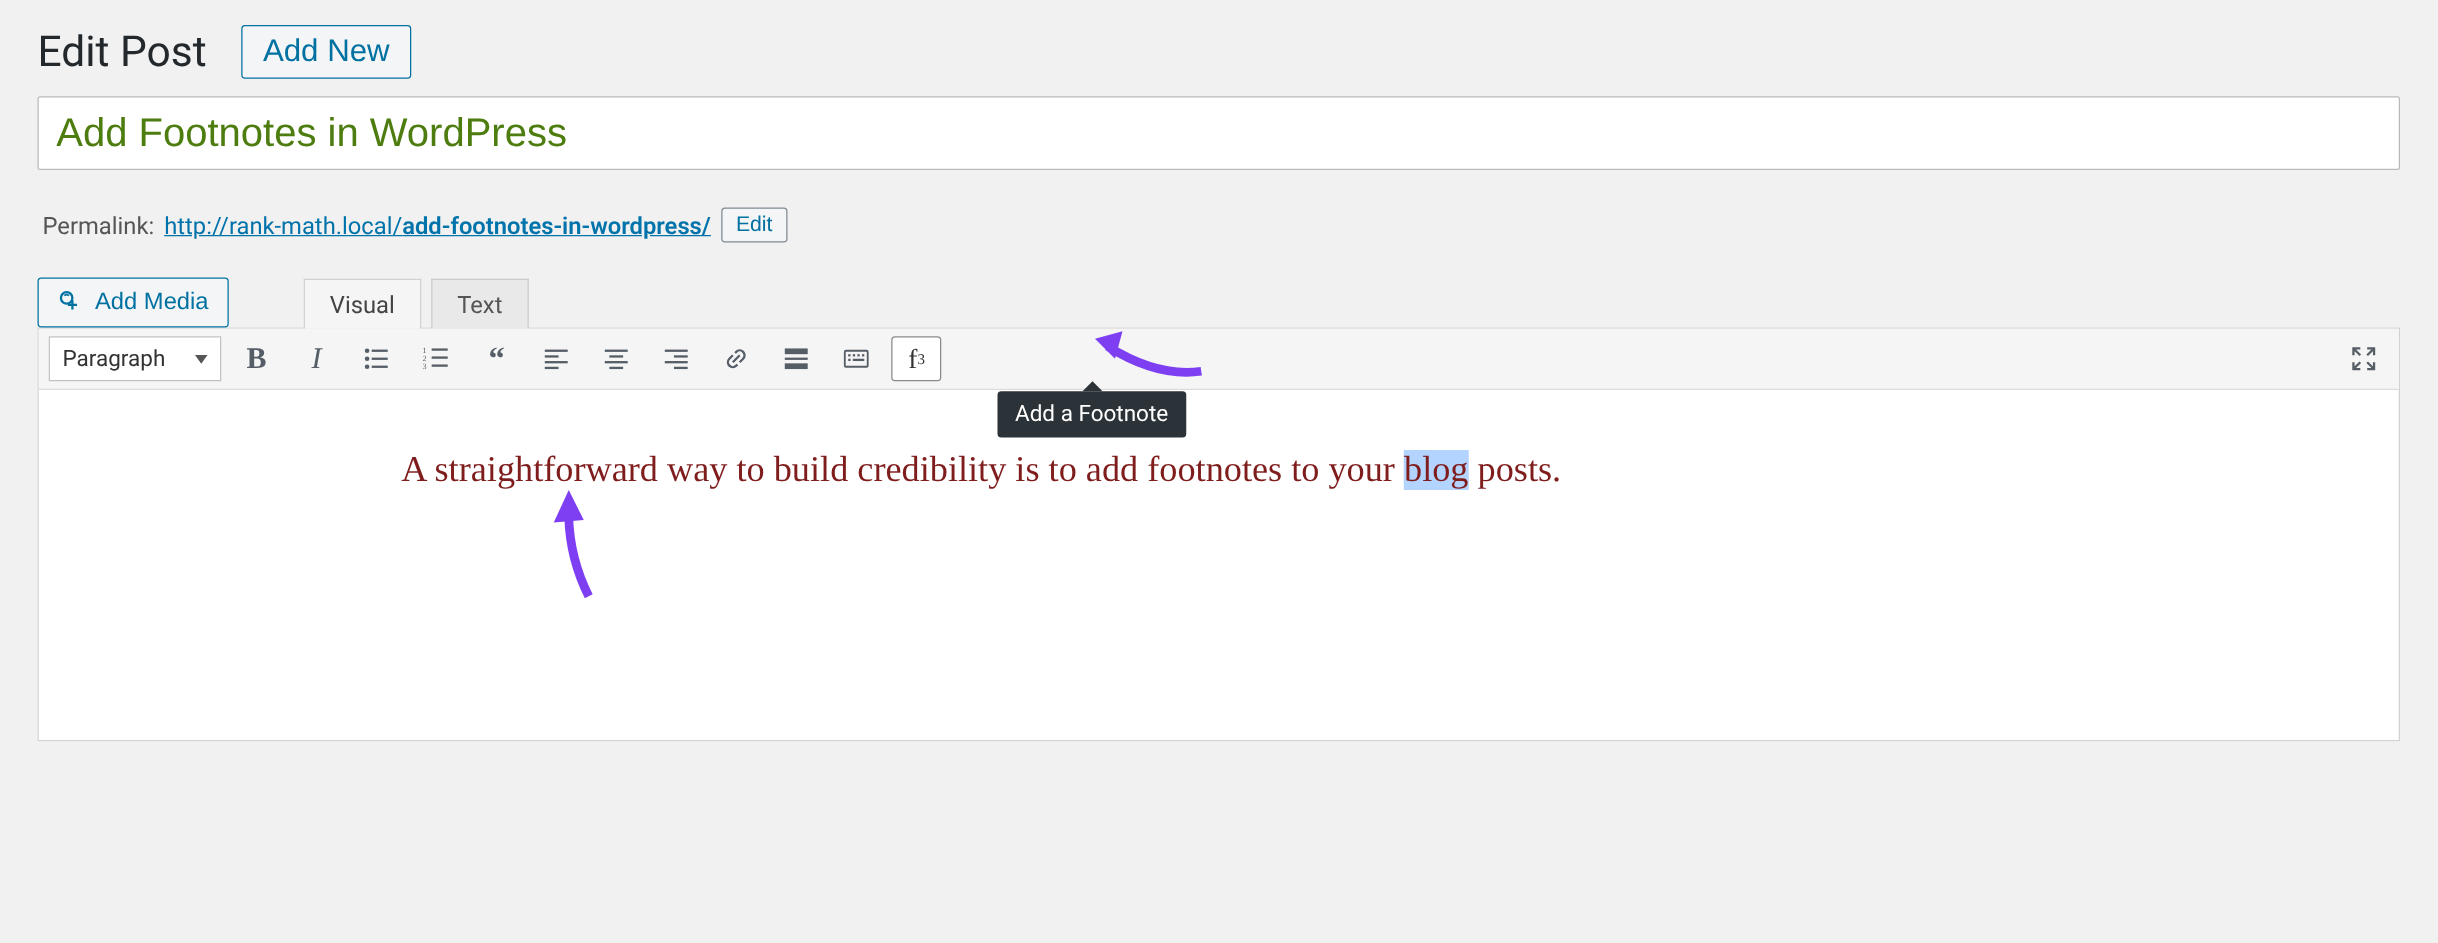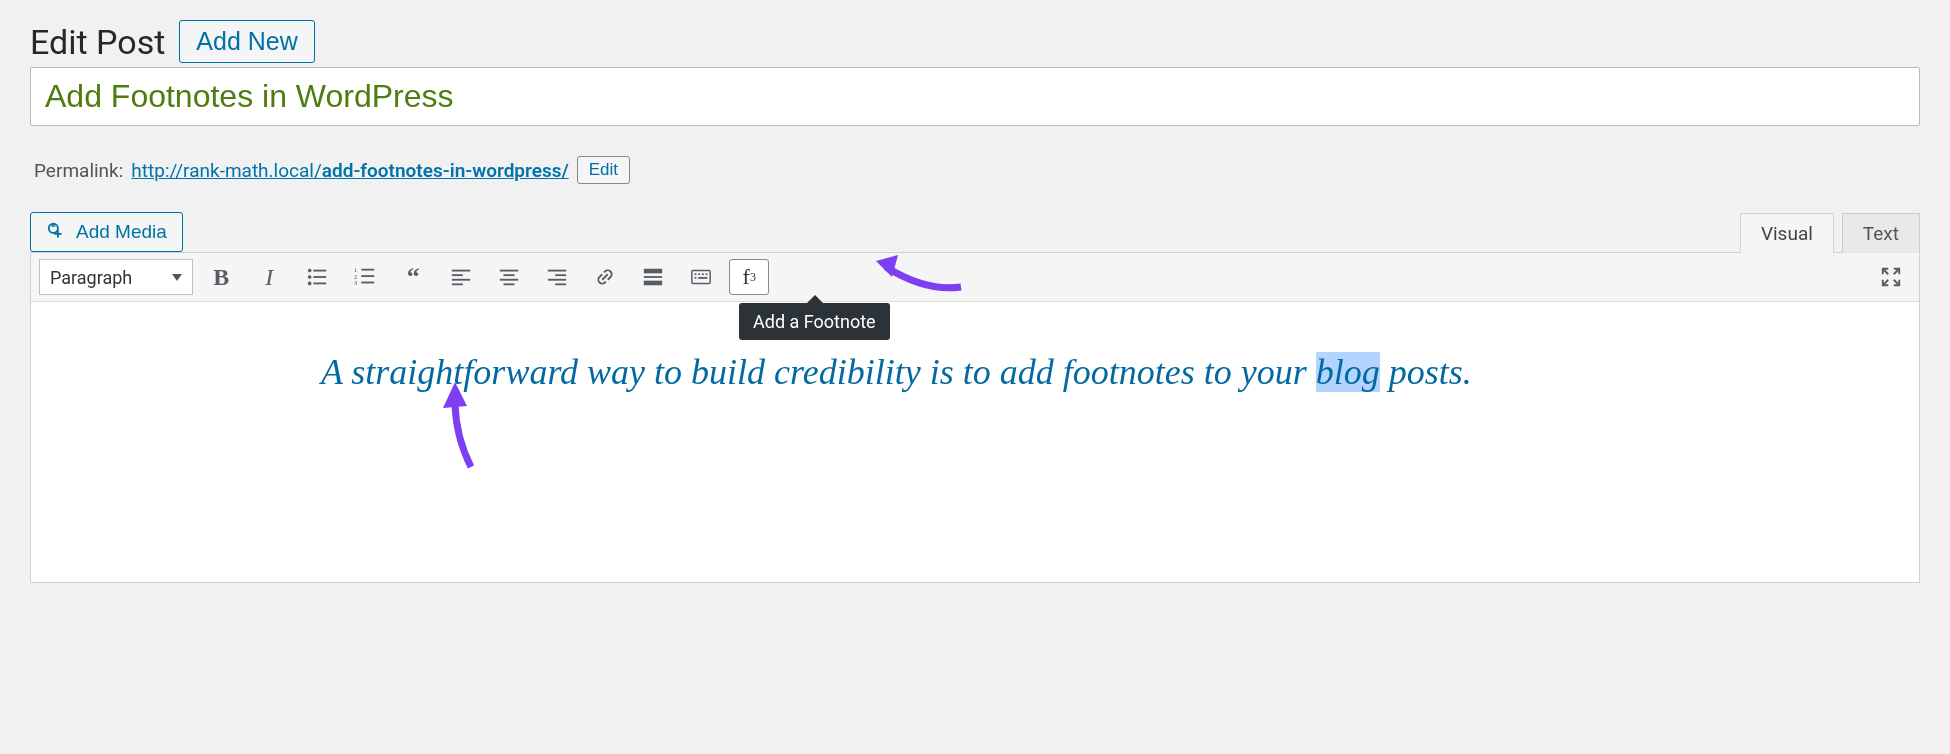--- a/index.html
+++ b/index.html
@@ -5,22 +5,22 @@
   * { box-sizing: border-box; margin: 0; padding: 0; }
   body {
     font-family: -apple-system, BlinkMacSystemFont, "Segoe UI", Roboto, sans-serif;
     background: #f1f1f1;
     padding: 20px 30px 0 30px;
     width: 1950px;
   }
   .header-row {
     display: flex;
     align-items: center;
-    gap: 14px;
-    margin-bottom: 4px;
+    gap: 28px;
+    margin-bottom: 14px;
   }
   .page-title {
     font-size: 34px;
     font-weight: 400;
     color: #23282d;
   }
   .btn-outline {
     border: 1.5px solid #0071a1;
     background: #f3f5f6;
     color: #0071a1;
@@ -55,21 +55,20 @@
     border: 1px solid #7e8993;
     background: #f3f5f6;
     color: #0071a1;
     font-size: 17px;
     padding: 3px 11px;
     border-radius: 3px;
     cursor: pointer;
   }
   .media-row {
     display: flex;
-    justify-content: space-between;
     align-items: flex-end;
     margin-bottom: 0;
     gap: 20px;
   }
   .add-media-btn {
     display: inline-flex;
     align-items: center;
     gap: 8px;
     border: 1px solid #0071a1;
     background: #f3f5f6;
@@ -114,21 +113,21 @@
     position: relative;
   }
   .format-select {
     background: #fff;
     border: 1px solid #c1c1c1;
     padding: 5px 10px;
     font-size: 18px;
     color: #333;
     display: flex;
     align-items: center;
-    gap: 40px;
+    gap: 24px;
     cursor: pointer;
     height: 36px;
   }
   .caret-down {
     width: 0; height: 0;
     border-left: 5px solid transparent;
     border-right: 5px solid transparent;
     border-top: 7px solid #555;
     display: inline-block;
   }
@@ -153,21 +152,21 @@
     font-size: 22px;
     color: #333;
     position: relative;
   }
   .tbtn.boxed sup { font-size: 12px; color: #333; }
   .tbtn svg { width: 22px; height: 22px; fill: #555d66; }
   .toolbar-spacer { flex: 1; }
   .tooltip {
     position: absolute;
     top: 50px;
-    left: 708px;
+    left: 767px;
     background: #2c3338;
     color: #fff;
     padding: 8px 14px;
     font-size: 18px;
     border-radius: 3px;
     white-space: nowrap;
   }
   .tooltip::before {
     content: "";
     position: absolute;
@@ -177,24 +176,23 @@
     border-right: 8px solid transparent;
     border-bottom: 8px solid #2c3338;
   }
   .content-area {
     padding: 40px 290px 140px 290px;
     min-height: 280px;
     position: relative;
   }
   .content-text {
     font-family: Georgia, "Times New Roman", serif;
-    font-size: 36px;
+    font-size: 29px;
     line-height: 1.7;
-    color: #0369a1;
-    font-style: italic;
+    color: #7f1d1d;
   }
   .hl {
     background: #b3d4ff;
   }
   .arrow-svg { position: absolute; pointer-events: none; }
   .arrow-toolbar { left: 845px; top: -6px; width: 90px; height: 50px; }
   .arrow-content { position: absolute; left: 400px; top: 80px; width: 60px; height: 90px; }
   .media-icon { width: 22px; height: 22px; }
   .bold-serif { font-family: Georgia, serif; font-weight: 700; font-size: 24px; }
   .italic-serif { font-family: Georgia, serif; font-style: italic; font-size: 24px; }

